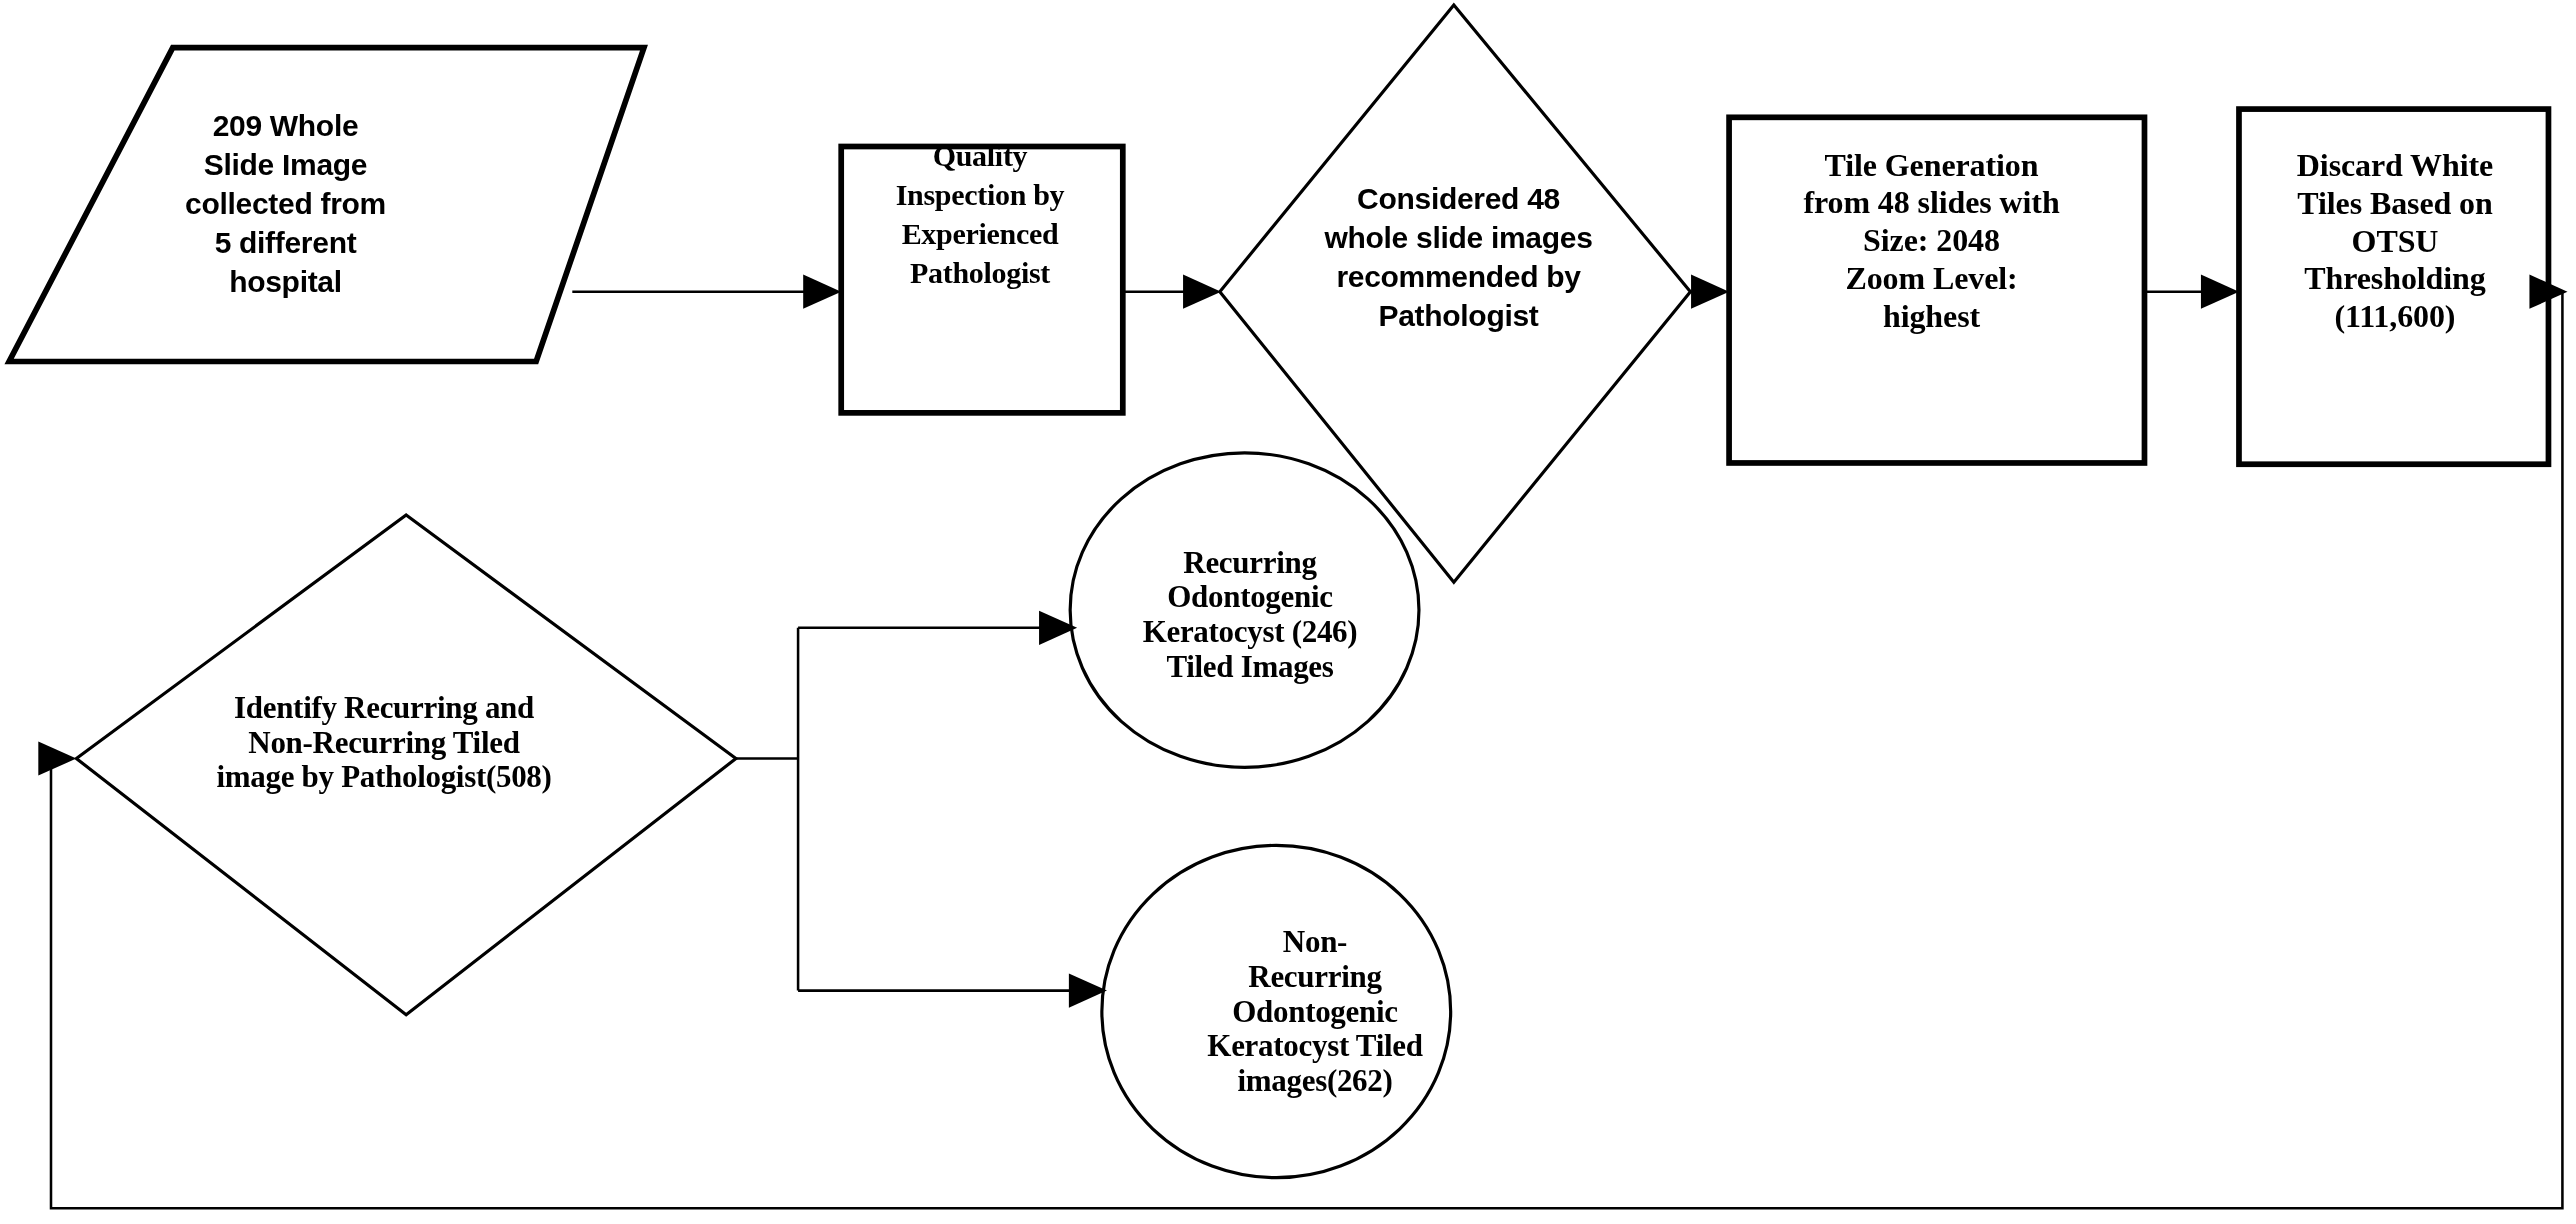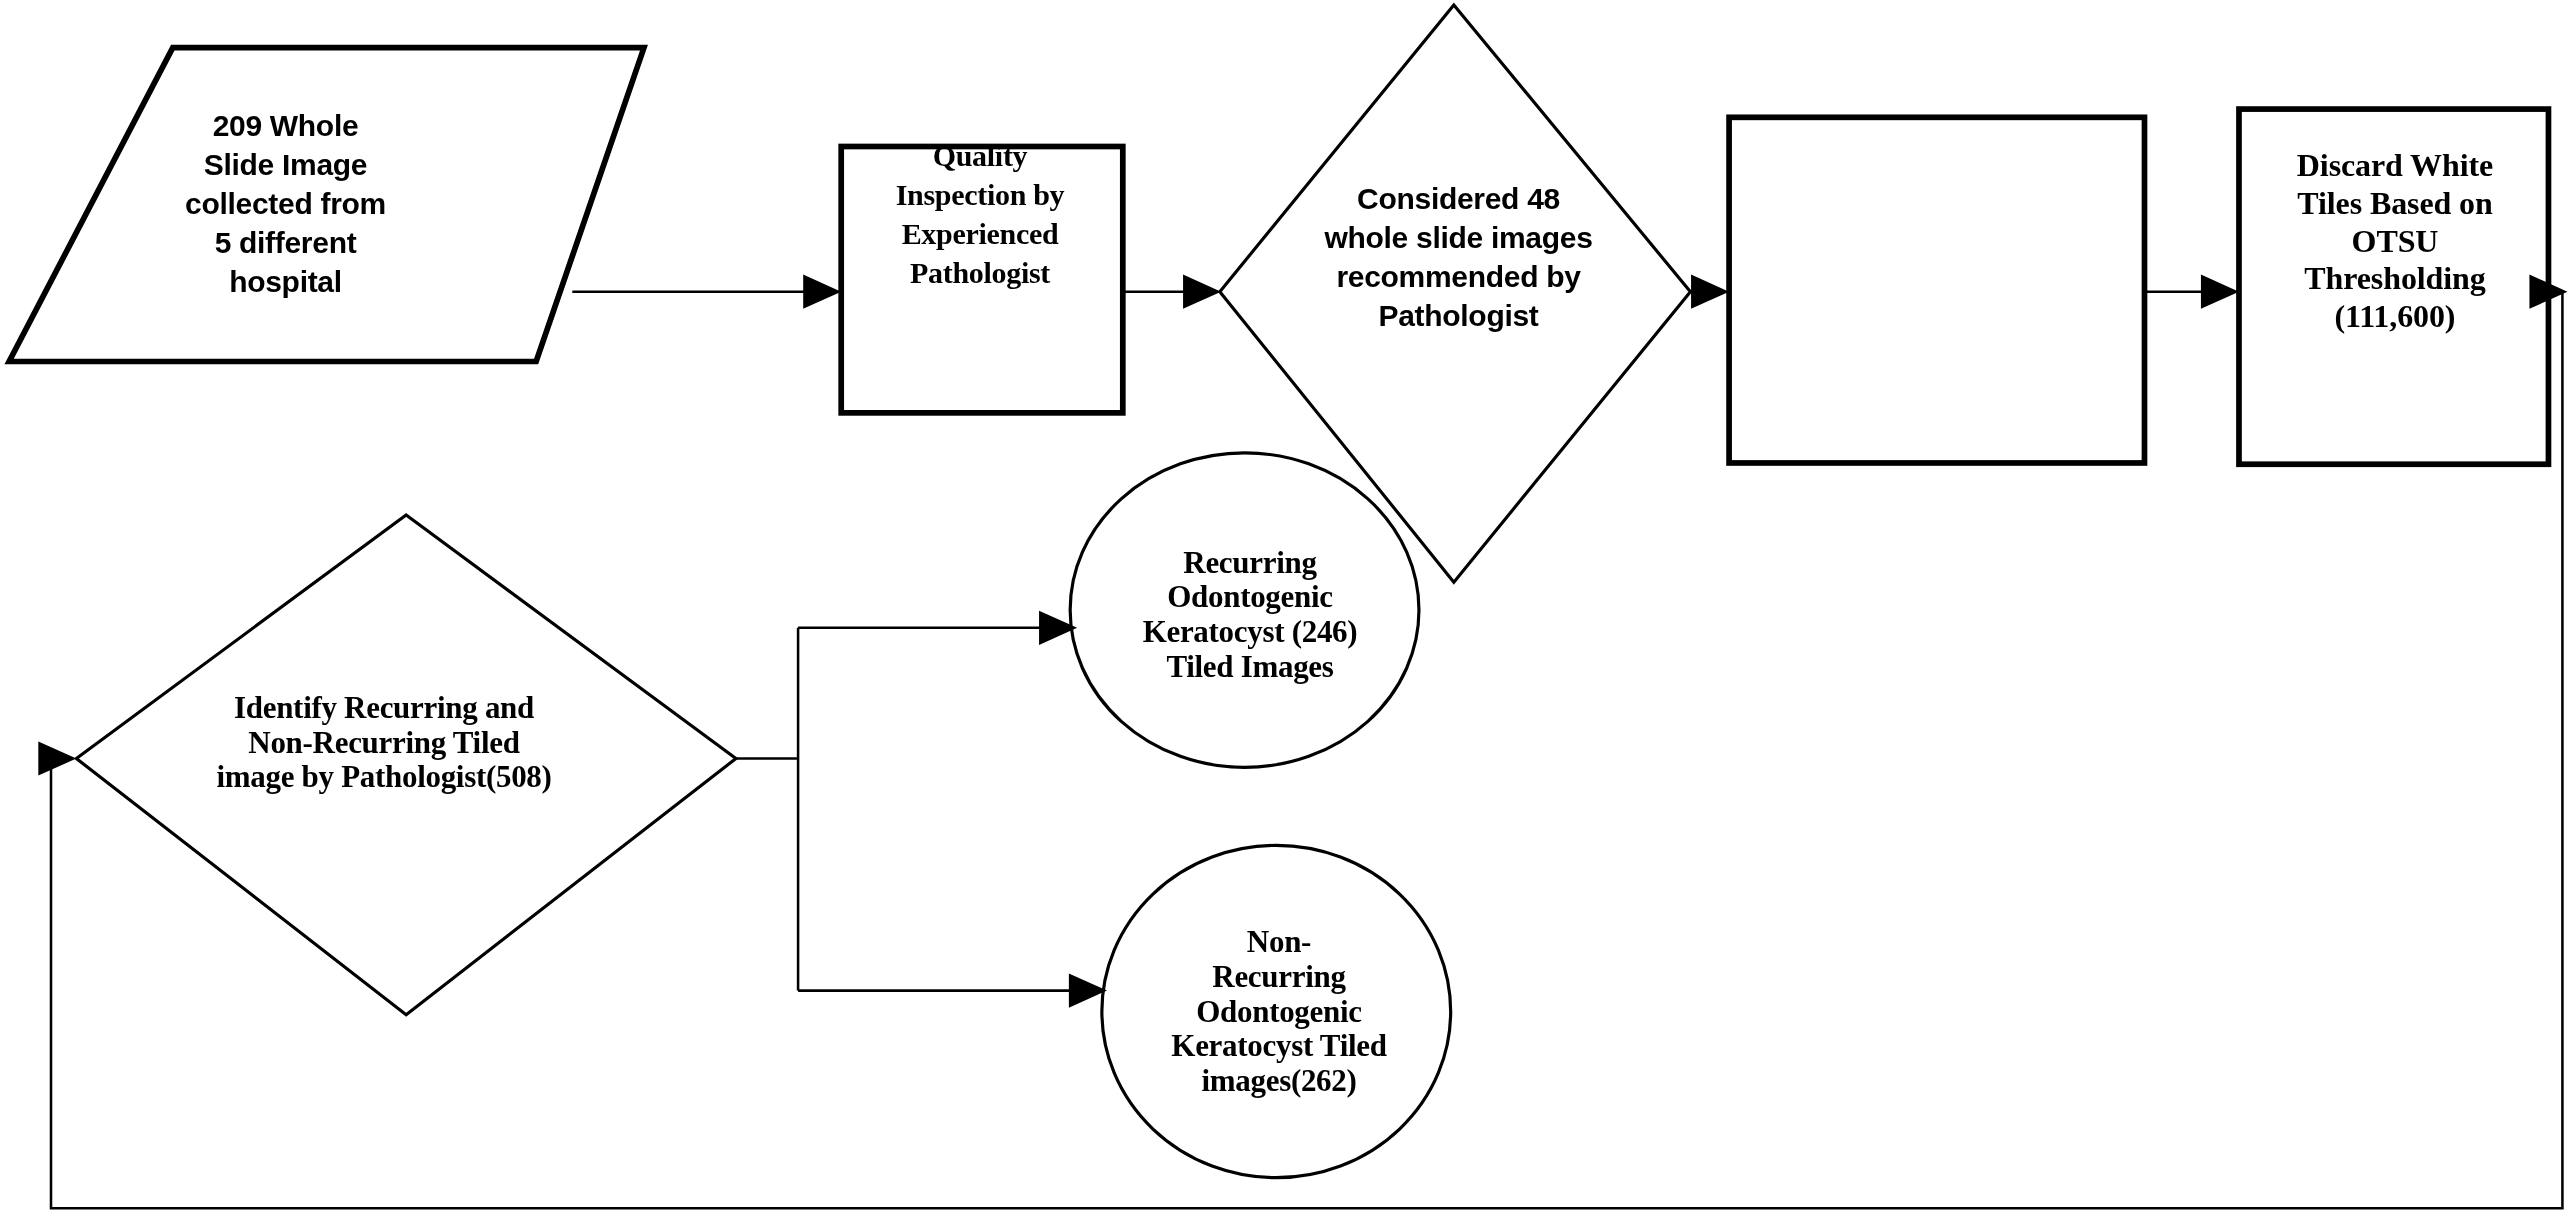--- a/index.html
+++ b/index.html
@@ -72,21 +72,21 @@
     letter-spacing: -0.3px;
     text-align: center;
   }
   #n-source   { left: 95px;  top: 92px;  width: 381px;  height: 222px; }
   #n-quality  { left: 853px; top: 130px;  width: 254px;  height: 168px; font-family: Liberation Serif, serif; }
   #n-considered { left: 1262px; top: 162px; width: 393px;  height: 190px; }
   #n-tile     { left: 1738px; top: 127px;  width: 387px;  height: 228px; }
   #n-discard  { left: 2249px; top: 121px;  width: 292px;  height: 241px; }
   #n-identify { left: 108px;  top: 648px; width: 552px;  height: 190px; }
   #n-recur    { left: 1085px; top: 488px;  width: 330px;  height: 254px; }
-  #n-nonrecur { left: 1111px; top: 863px; width: 336px;  height: 298px; }
+  #n-nonrecur { left: 1147px; top: 863px; width: 336px;  height: 298px; }
 </style>
 </head>
 <body>
 
 <div id="canvas">
 
   <svg class="flow" viewBox="0 0 4061 1930">
 
     <polygon class="shape-outline-thick" points="115,75 1000,75 790,285 10,285" transform="translate(0,0)" style="display:none"></polygon>
     <polygon class="shape-outline-thick" points="272,73 1010,73 840,288 12,288" transform="scale(1,1)" style="display:none"></polygon>
@@ -151,20 +151,27 @@
 Pathologist</span>
   </div>
 
   <div class="node-label label-sans" id="n-considered">
     <span style="white-space:pre-line">Considered 48
 whole slide images
 recommended by
 Pathologist</span>
   </div>
 
+  <div class="node-label label-serif" id="n-tile">
+    <span style="white-space:pre-line">Tile Generation
+from 48 slides with
+Size: 2048
+Zoom Level:
+highest</span>
+  </div>
 
   <div class="node-label label-serif" id="n-discard">
     <span style="white-space:pre-line">Discard White
 Tiles Based on
 OTSU
 Thresholding
 (111,600)</span>
   </div>
 
   <div class="node-label label-serif-tight" id="n-identify">

